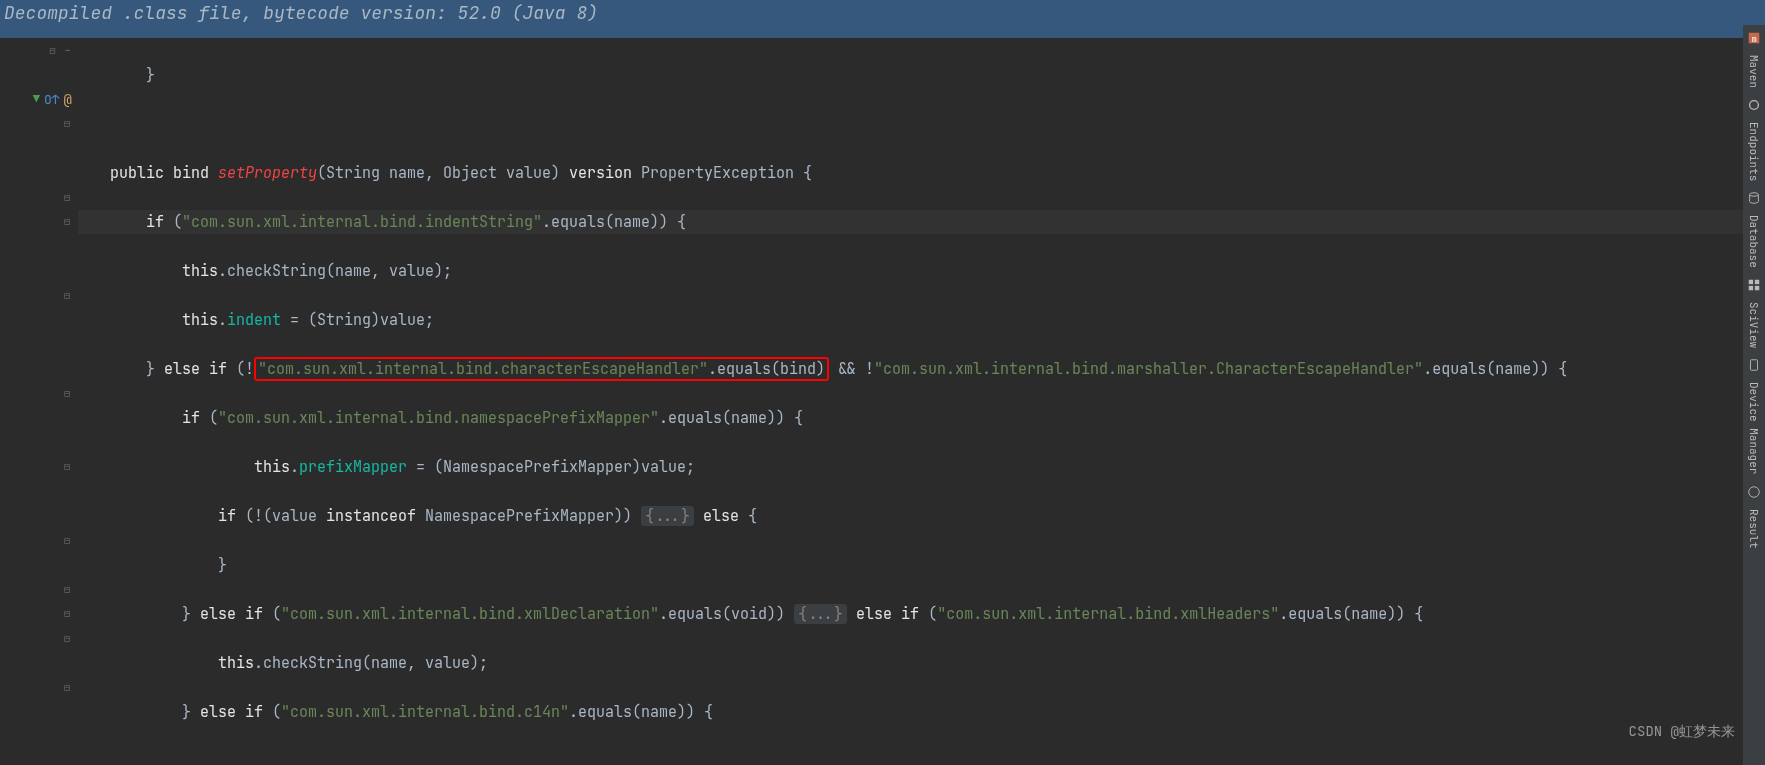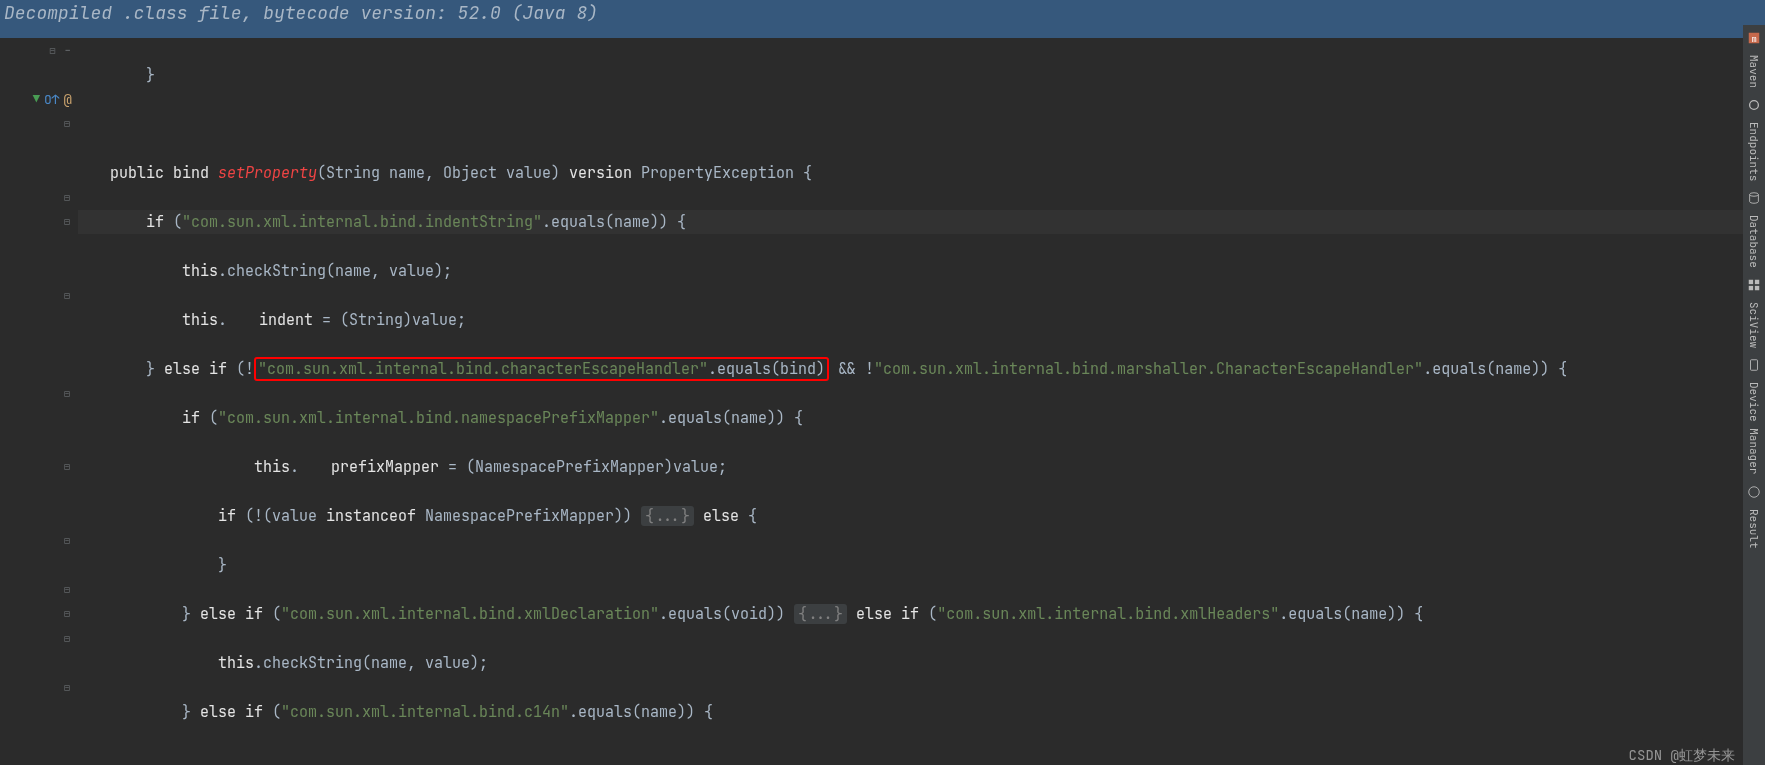--- a/index.html
+++ b/index.html
@@ -65,21 +65,21 @@
     line-height: 24.5px;
     white-space: pre;
     font-size: 15px;
     position: relative;
   }
   .line { height:24.5px; padding-left: 32px;}
   .highlight-line { background:#323232; }
   .kw { color:#e5e5e5; }
   .str { color:#6a8759; }
   .method { color:#ef4444;font-style:italic; }
-  .field { color:#e5e5e5;margin-left:32px; }
+  .field { color:#14b8a6; }
   .fold-block { color:#808080; background:#3c3f41; border-radius:3px; padding:0 4px;}
   .red-box {
     border:2px solid #ff0000;
     border-radius:3px;
     padding:0 2px;
   }
   .side-panels {
     position:absolute;
     right:0;
     top:25px;
@@ -96,21 +96,21 @@
   }
   .side-label {
     writing-mode: vertical-rl;
     padding:4px 0;
     cursor:pointer;
   }
   .side-icon { width:14px;height:14px; }
   .watermark {
     position:absolute;
     right:30px;
-    bottom:0;
+    bottom:24px;
     color:#ccc;
     font-size:14px;
     opacity:0.65;
   }
   .override-icon { color:#4a88c7; font-size:13px;}
   .at-sign { color:#c9a26d; font-size:14px;}
   .down-icon { color:#499c54; font-size:12px;}
   .dash { color:#606366;}
 </style>
 </head>

